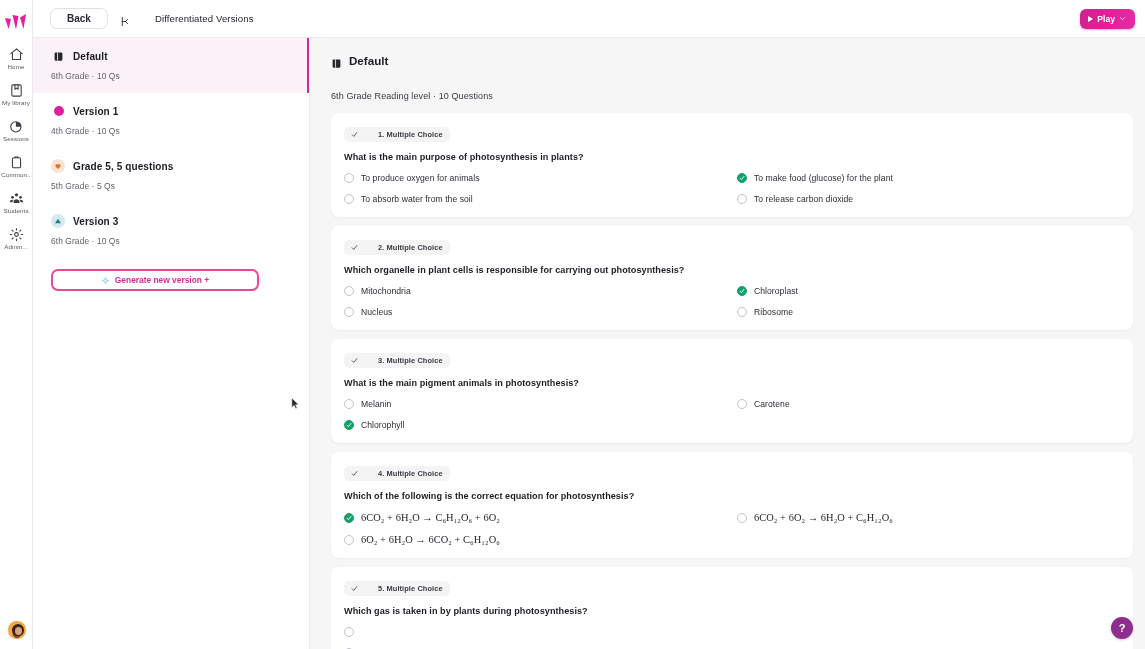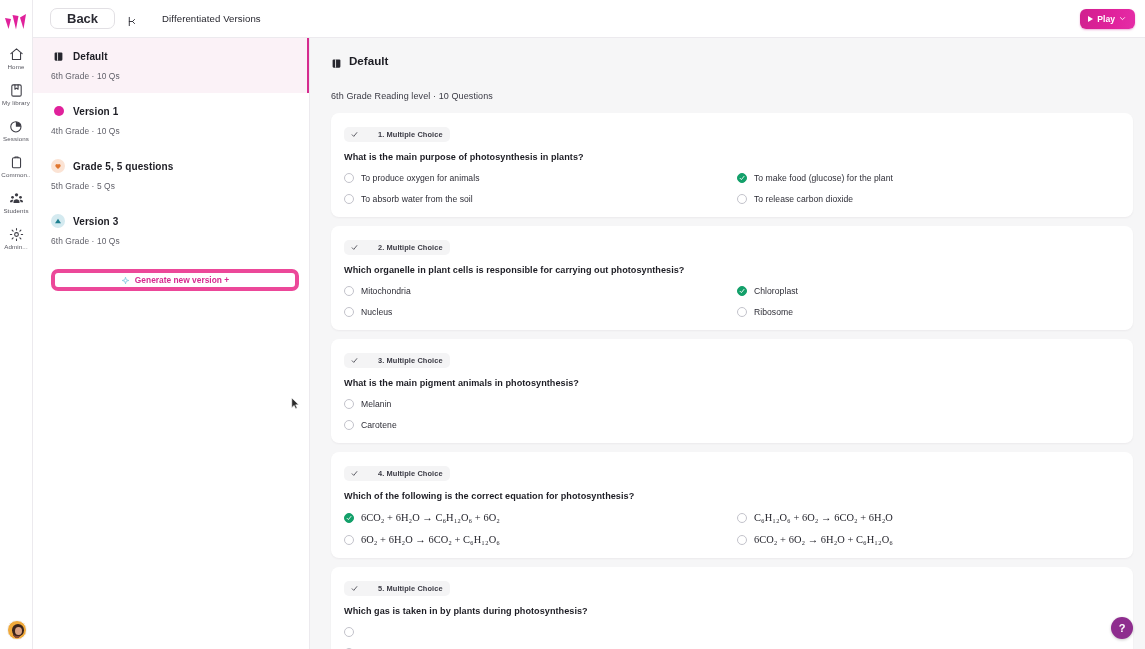--- a/index.html
+++ b/index.html
@@ -47,21 +47,21 @@
 
   
   .right-col { flex: 1; display: flex; flex-direction: column; height: 649px; }
   .topbar {
     height: 38px; flex: 0 0 38px; background: #fff;
     border-bottom: 1px solid #eceaee;
     display: flex; align-items: center; padding: 0 10px 0 17px; gap: 12px;
   }
   .back-btn {
     border: 1px solid #e2e0e4; border-radius: 7px; background: #fff;
-    height: 21px; padding: 0 16px; font-size: 13px; font-weight: 700;
+    height: 21px; padding: 0 16px; font-size: 10px; font-weight: 700;
     color: #2b2b33; cursor: pointer; display: flex; align-items: center;
   }
   .crumb { display: flex; align-items: center; gap: 24px; }
   .crumb-ico { width: 11px; height: 11px; color: #2c2c34; }
   .crumb-text { font-size: 9.6px; color: #26262e; letter-spacing: .1px; }
   .play-btn {
     margin-left: auto; height: 20px; padding: 0 9px 0 8px;
     background: linear-gradient(100deg,#d0218f 0%, #e0219b 55%, #e52da7 100%);
     border: none; border-radius: 6px; color: #fff;
     font-size: 8.6px; font-weight: 700; display: flex; align-items: center; gap: 4px;
@@ -92,22 +92,22 @@
   .ver-title { font-size: 10px; font-weight: 700; color: #1d1d24; letter-spacing: .1px; }
   .ver-sub { margin-top: 8px; font-size: 8.4px; color: #5f5f68; letter-spacing: .1px; }
   .ver-dot { width: 14px; height: 14px; border-radius: 50%; flex: 0 0 14px;
              display: flex; align-items: center; justify-content: center; }
   .dot-book { width: 11px; height: 11px; }
   .dot-pink { background: #e0219b; width: 10px; height: 10px; border-radius: 50%; margin-left: 2px; }
   .dot-heartbg { background: #fbe3d4; }
   .dot-tribg { background: #d4eaf0; }
 
   .gen-btn {
-    margin: 11px 14px 0 18px; width: 248px; height: 22px;
-    border: 4px solid #ec4899; border-radius: 7px; background: #fff;
+    margin: 11px 14px 0 18px; width: 208px; height: 22px;
+    border: 2px solid #ec4899; border-radius: 7px; background: #fff;
     display: flex; align-items: center; justify-content: center; gap: 5px;
     font-size: 8.4px; font-weight: 700; color: #d62b8f; cursor: pointer;
   }
   .sparkle { width: 9px; height: 9px; color: #7fc8e0; }
 
   
   .main {
     flex: 1; background: #f6f6f7; padding: 16px 12px 0 21px;
     overflow: hidden; position: relative;
   }
@@ -414,20 +414,28 @@
               </span>
               <span>3. Multiple Choice</span>
             </span>
             <div class="qtext">What is the main pigment animals in photosynthesis?</div>
             <div class="opts">
               <div class="opt">
                   <span class="radio"></span>
                   <span class="opt-text">Melanin</span>
                 </div>
               <div class="opt">
+                  <span class="radio correct">
+                    <svg viewBox="0 0 24 24" fill="none" stroke="currentColor" stroke-width="3.5" stroke-linecap="round" stroke-linejoin="round">
+                      <path d="M4 13l5.5 5.5L20 5.5"></path>
+                    </svg>
+                  </span>
+                  <span class="opt-text">Chlorophyll</span>
+                </div>
+              <div class="opt">
                   <span class="radio"></span>
                   <span class="opt-text">Carotene</span>
                 </div>
             </div>
           </div>
 
           <div class="card">
             <span class="qtag">
               <span class="check-ico">
                 <svg viewBox="0 0 24 24" fill="none" stroke="currentColor" stroke-width="3" stroke-linecap="round" stroke-linejoin="round">
@@ -445,24 +453,20 @@
                     </svg>
                   </span>
                   <span class="opt-text eq">6CO₂ + 6H₂O → C₆H₁₂O₆ + 6O₂</span>
                 </div>
               <div class="opt">
                   <span class="radio"></span>
                   <span class="opt-text eq">6O₂ + 6H₂O → 6CO₂ + C₆H₁₂O₆</span>
                 </div>
               <div class="opt">
                   <span class="radio"></span>
-                  <span class="opt-text eq">C₆H₁₂O₆ + 6O₂ → 6CO₂ + 6H₂O</span>
-                </div>
-              <div class="opt">
-                  <span class="radio"></span>
                   <span class="opt-text eq">6CO₂ + 6O₂ → 6H₂O + C₆H₁₂O₆</span>
                 </div>
             </div>
           </div>
 
           <div class="card">
             <span class="qtag">
               <span class="check-ico">
                 <svg viewBox="0 0 24 24" fill="none" stroke="currentColor" stroke-width="3" stroke-linecap="round" stroke-linejoin="round">
                     <path d="M4 13l5.5 5.5L20 5.5"></path>

